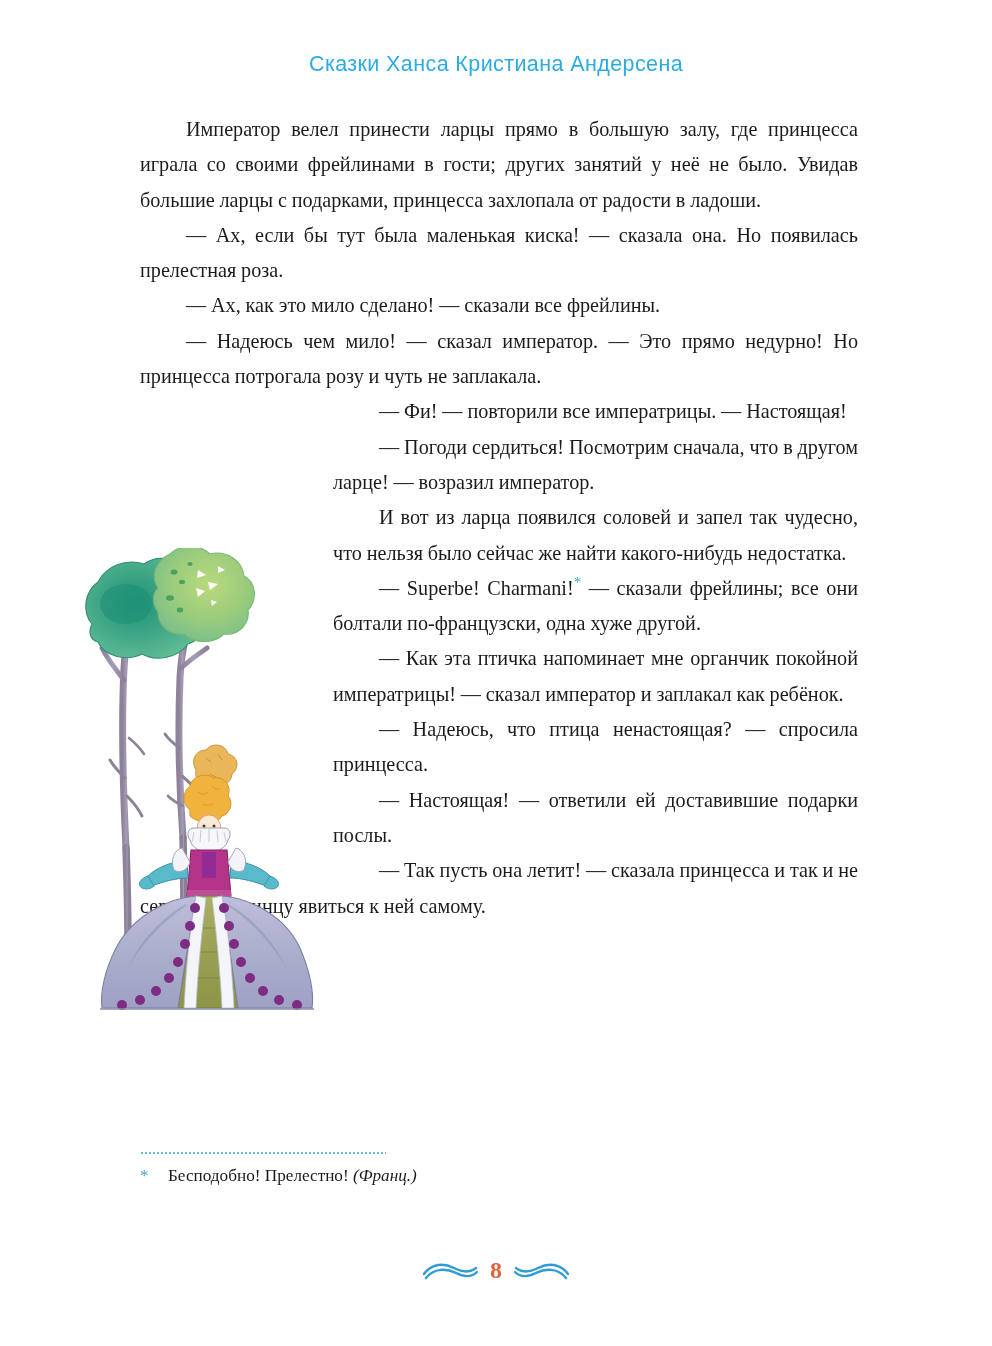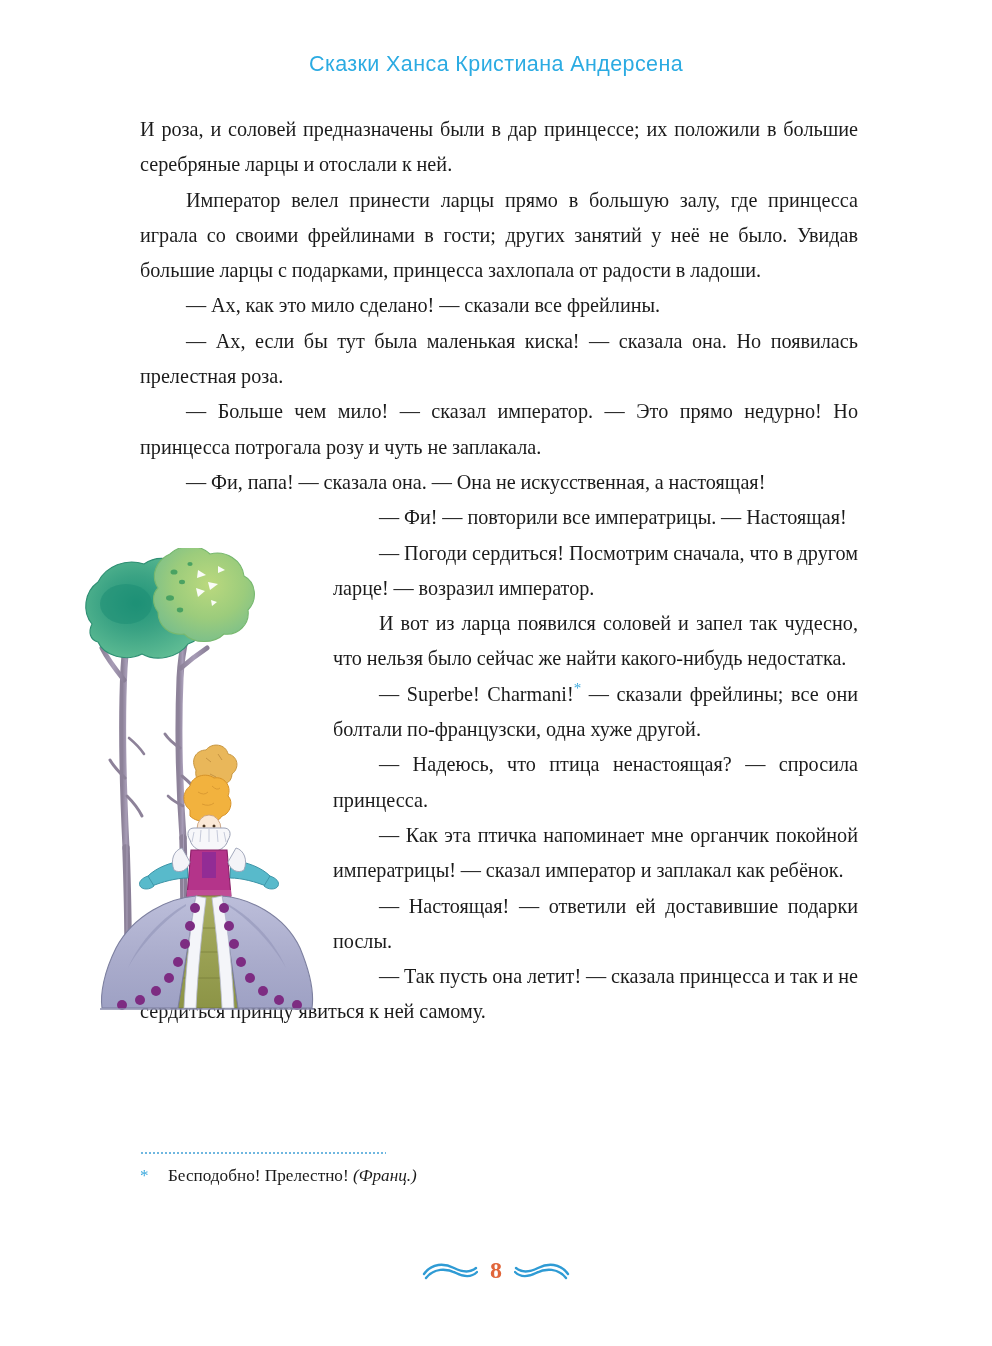--- a/index.html
+++ b/index.html
@@ -132,37 +132,35 @@
 </style>
 </head>
 <body>
 
 <div class="page">
 
   <div class="running-head">Сказки Ханса Кристиана Андерсена</div>
 
   <div class="text-column">
 
-    <p class="para">И роза, и соловей предназначены были в дар принцессе; их положили в большие серебряные ларцы и отослали к ней.</p>
     <p class="para indent">Император велел принести ларцы прямо в большую залу, где принцесса играла со своими фрейлинами в гости; других занятий у неё не было. Увидав большие ларцы с подарками, принцесса захлопала от радости в ладоши.</p>
+    <p class="para dash">— Ах, если бы тут была маленькая киска! — сказала она. Но появилась прелестная роза.</p>
     <p class="para dash">— Ах, как это мило сделано! — сказали все фрейлины.</p>
-    <p class="para dash">— Ах, если бы тут была маленькая киска! — сказала она. Но появилась прелестная роза.</p>
-    <p class="para dash">— Больше чем мило! — сказал император. — Это прямо недурно! Но принцесса потрогала розу и чуть не заплакала.</p>
-    <p class="para dash">— Фи, папа! — сказала она. — Она не искусственная, а настоящая!</p>
+    <p class="para dash">— Надеюсь чем мило! — сказал император. — Это прямо недурно! Но принцесса потрогала розу и чуть не заплакала.</p>
 
     <div class="float-col" style="height:470px"></div>
 
     <p class="para dash">— Фи! — повторили все императрицы. — Настоящая!</p>
     <p class="para dash">— Погоди сердиться! Посмотрим сначала, что в другом ларце! — возразил император.</p>
     <p class="para indent">И вот из ларца появился соловей и запел так чудесно, что нельзя было сейчас же найти какого-нибудь недостатка.</p>
 
     <p class="para dash"><span>— Superbe! Charmani!</span><span class="fn-ref">*</span><span> — сказали фрейлины; все они болтали по-французски, одна хуже другой.</span></p>
 
+    <p class="para dash">— Как эта птичка напоминает мне органчик покойной императрицы! — сказал император и заплакал как ребёнок.</p>
     <p class="para dash">— Надеюсь, что птица ненастоящая? — спросила принцесса.</p>
-    <p class="para dash">— Как эта птичка напоминает мне органчик покойной императрицы! — сказал император и заплакал как ребёнок.</p>
     <p class="para dash">— Настоящая! — ответили ей доставившие подарки послы.</p>
     <p class="para dash">— Так пусть она летит! — сказала принцесса и так и не сердиться принцу явиться к ней самому.</p>
   </div>
 
   <svg class="illustration" viewBox="0 0 240 505">
     <defs>
       <radialGradient id="canopyDark" cx="42%" cy="45%" r="62%">
         <stop offset="0%" stop-color="#1E9478"></stop>
         <stop offset="45%" stop-color="#3BA384"></stop>
         <stop offset="100%" stop-color="#62BE95"></stop>

